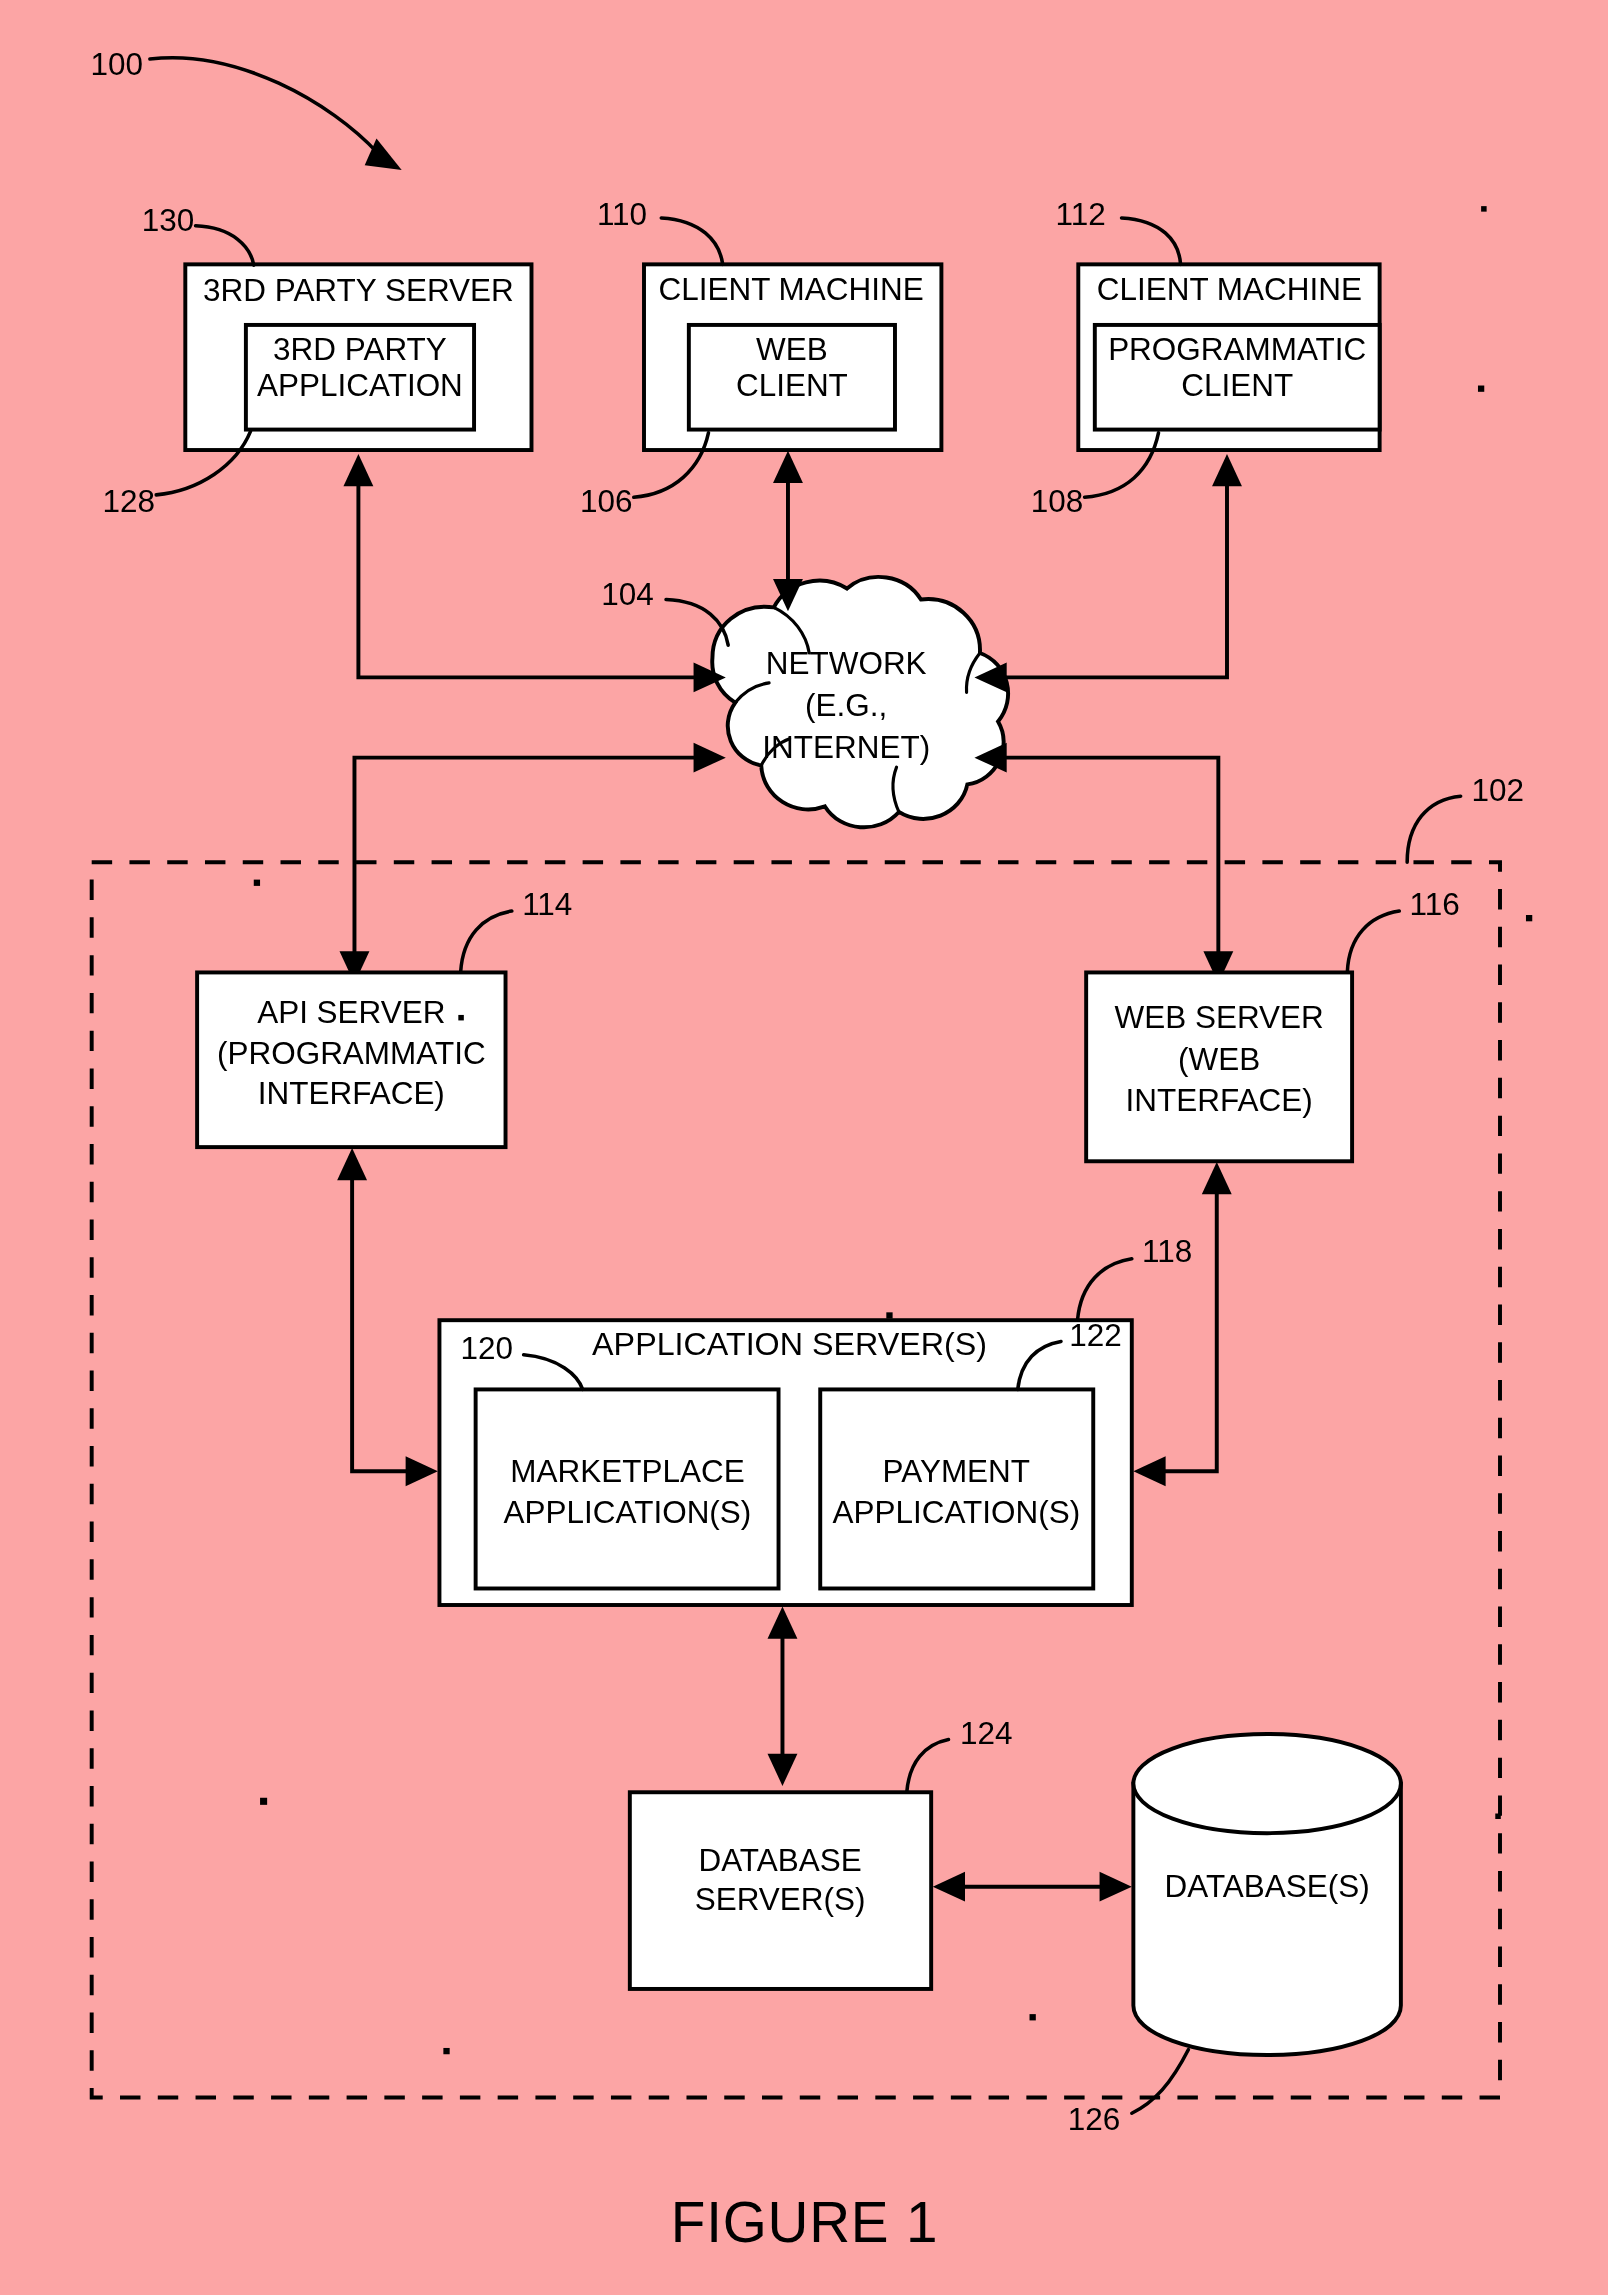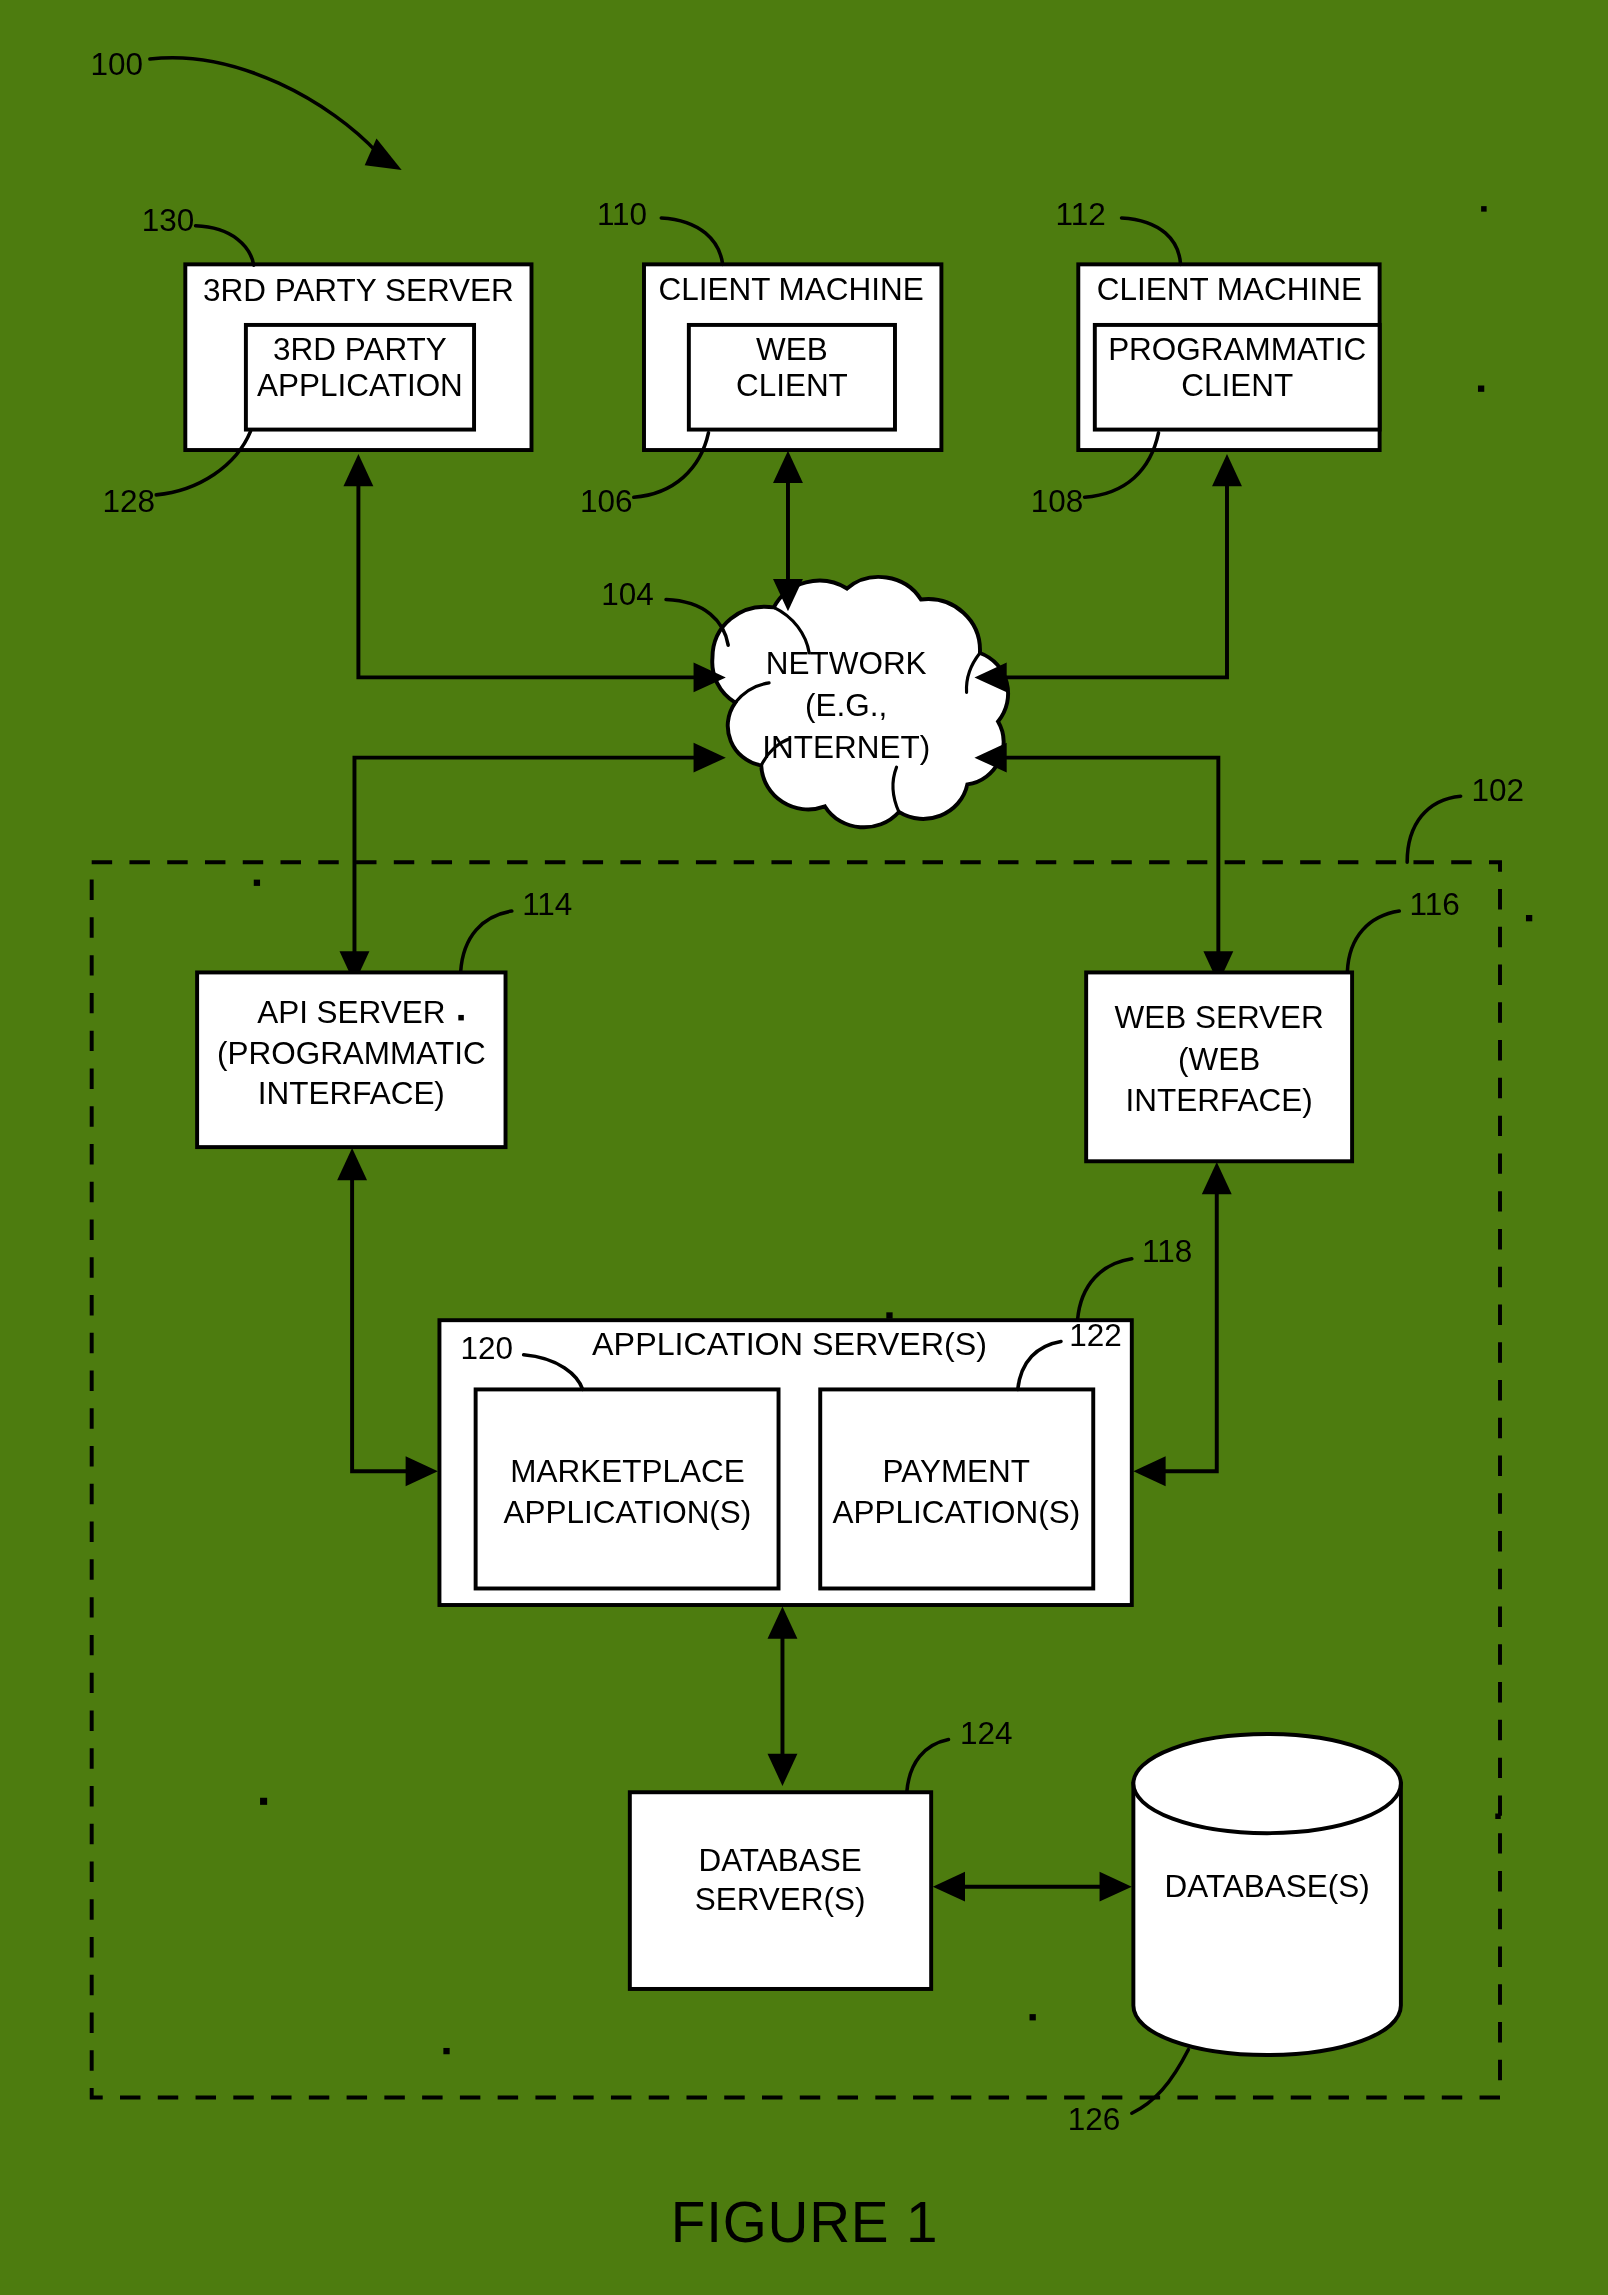--- a/index.html
+++ b/index.html
@@ -9,21 +9,21 @@
     background: #ffffff;
   }
   body {
     font-family: "Liberation Sans", sans-serif;
     color: #000000;
   }
   #page {
     position: relative;
     width: 1609px;
     height: 2295px;
-    background: #4d7c0f;
+    background: #fca5a5;
     overflow: hidden;
   }
   #canvas {
     position: absolute;
     left: 0;
     top: 0;
     width: 1609px;
     height: 2295px;
   }
   

